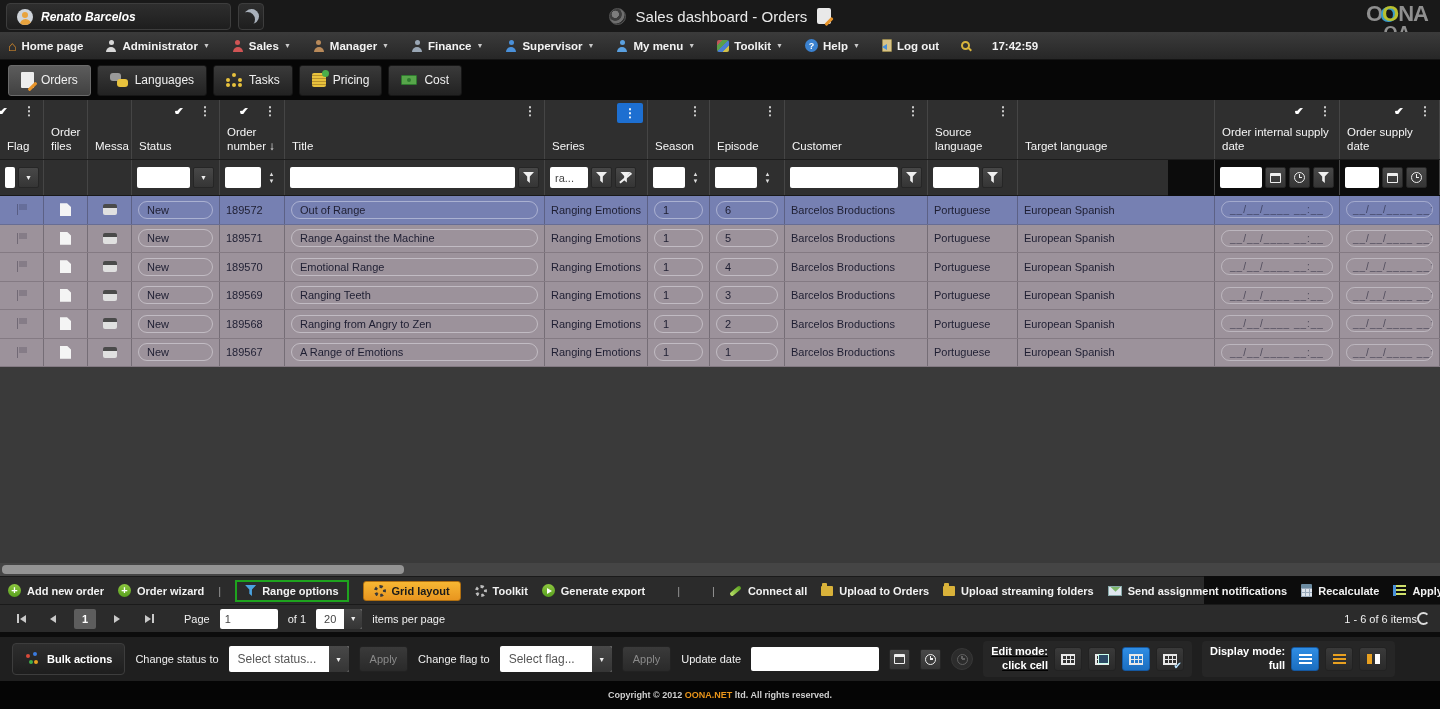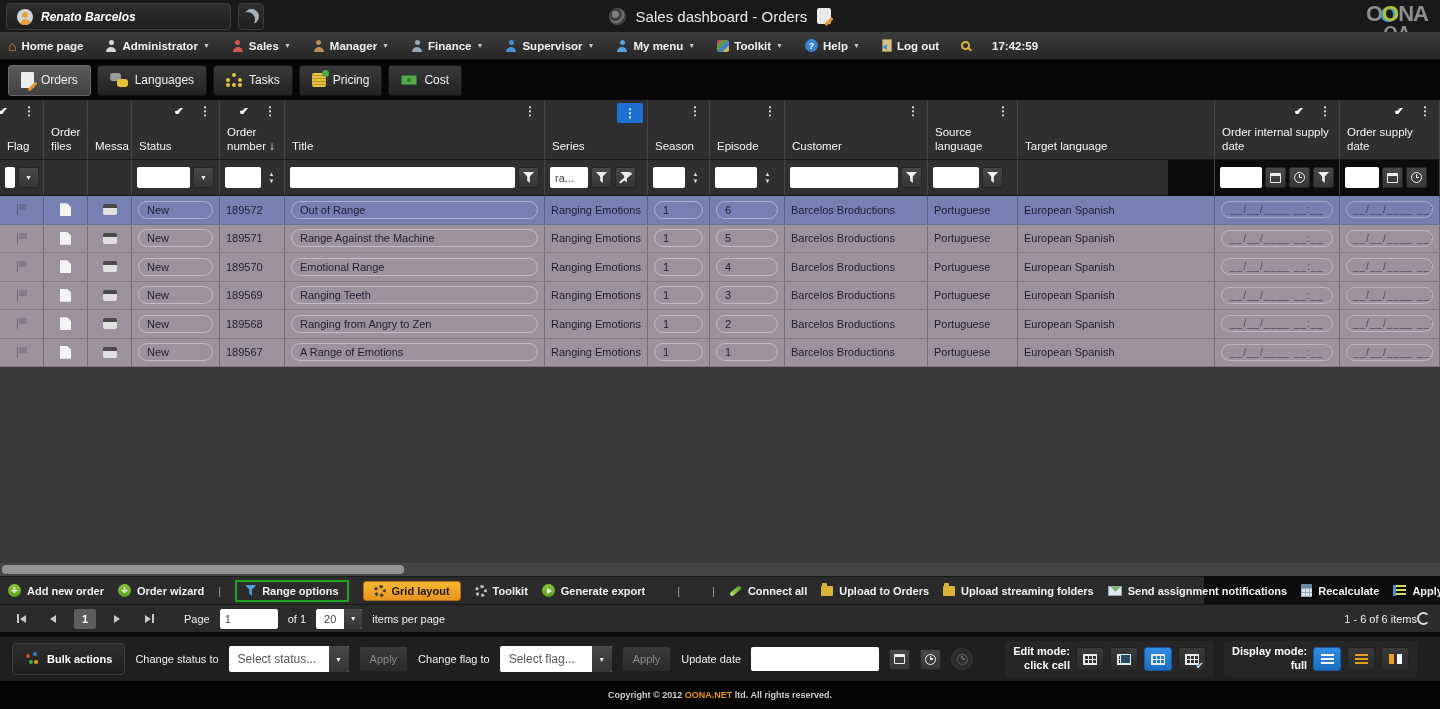--- a/index.html
+++ b/index.html
@@ -841,21 +841,21 @@
     <span class="fbtn">
         <span class="ic-cal"></span>
       </span>
     <span class="fbtn">
         <span class="ic-clock"></span>
       </span>
     <span class="roundbtn">
         <span class="ic-clock"></span>
       </span>
 
-    <div class="modegrp" style="margin-left:22px;">
+    <div class="modegrp" style="margin-left:0;text-decoration:underline;">
       <div class="modelabel">
         <div>Edit mode:</div>
         <div>click cell</div>
       </div>
       <span class="modebtn">
           <span class="ic-grid"></span>
         </span>
       <span class="modebtn">
           <span class="ic-grid img"></span>
         </span>

